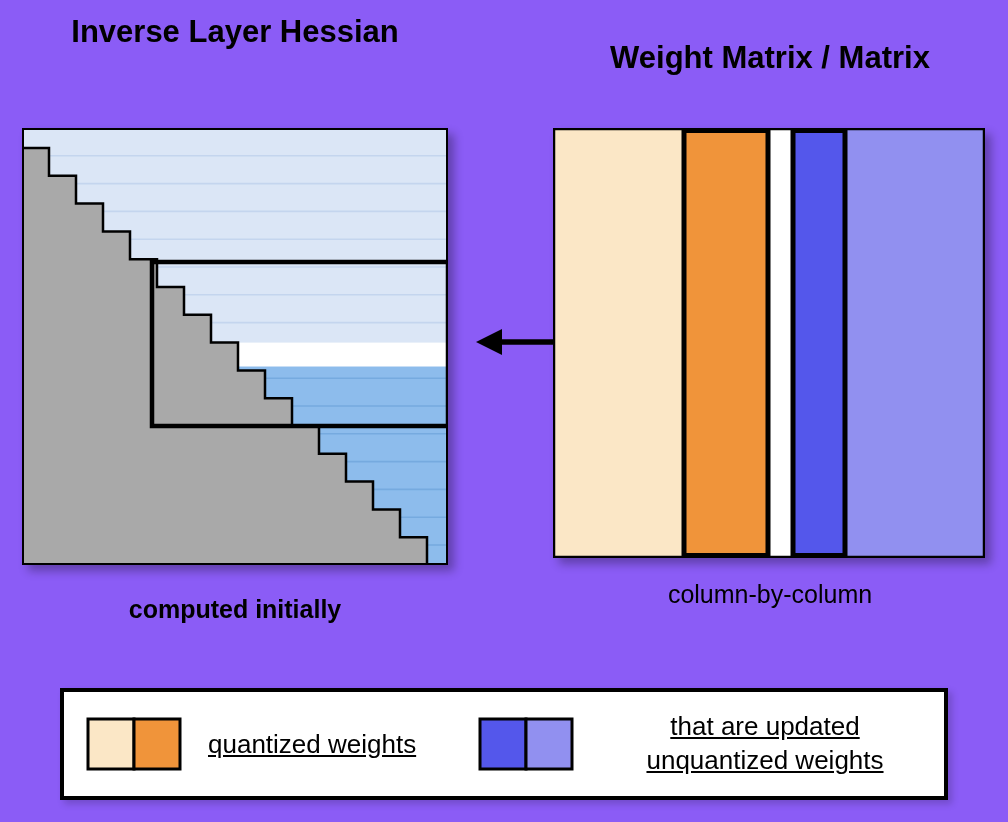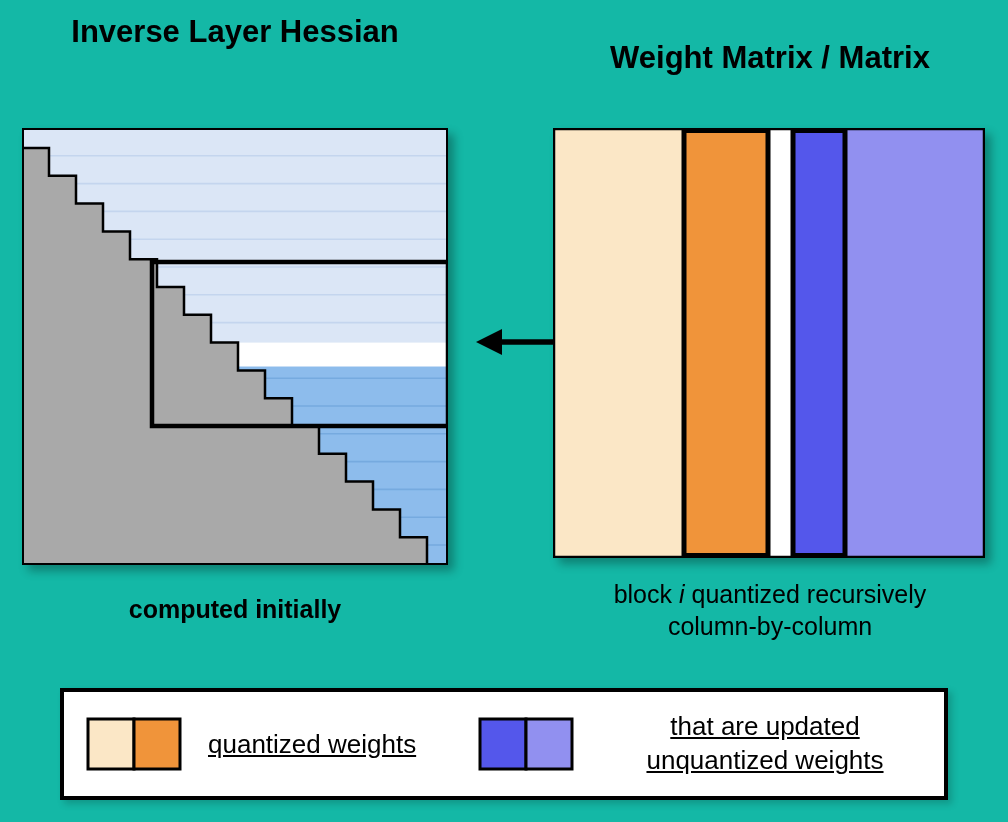--- a/index.html
+++ b/index.html
@@ -1,19 +1,19 @@
 <!DOCTYPE html>
 <html><head>
 <meta charset="utf-8">
 <style>
   html,body{margin:0;padding:0;background:#ffffff;}
   .canvas{
     position:relative;
     width:1008px;height:822px;
-    background:#14b8a6;
+    background:#8b5cf6;
     font-family:"Liberation Sans", sans-serif;
     overflow:hidden;
   }
   .title{
     position:absolute;
     font-weight:700;
     font-size:31px;
     color:#000;
     text-align:center;
     line-height:1.32;
@@ -116,21 +116,20 @@
       <rect x="240" y="0" width="52" height="430" fill="#5457eb"></rect>
       <rect x="292" y="0" width="140" height="430" fill="#9190f0"></rect>
       <rect x="131" y="2.5" width="84" height="425" fill="none" stroke="#000" stroke-width="5"></rect>
       <rect x="240" y="2.5" width="52" height="425" fill="none" stroke="#000" stroke-width="5"></rect>
       <rect x="1" y="1" width="430" height="428" fill="none" stroke="#000" stroke-width="2.5"></rect>
     </svg>
   </div>
 
   <div class="caption left-caption">computed initially</div>
   <div class="caption right-caption">
-    <div><span>block </span><span class="it">i</span><span> quantized recursively</span></div>
     <div>column-by-column</div>
   </div>
 
   <div class="legend-box">
     <svg class="swatch-pair" width="96" height="54" viewBox="0 0 96 54">
       <rect x="2" y="2" width="46" height="50" stroke="#000" stroke-width="3" fill="#fbe7c6"></rect>
       <rect x="48" y="2" width="46" height="50" stroke="#000" stroke-width="3" fill="#f0943a"></rect>
     </svg>
     <div class="legend-label legend-label-1">quantized weights</div>
     <svg class="swatch-pair" width="96" height="54" viewBox="0 0 96 54">

